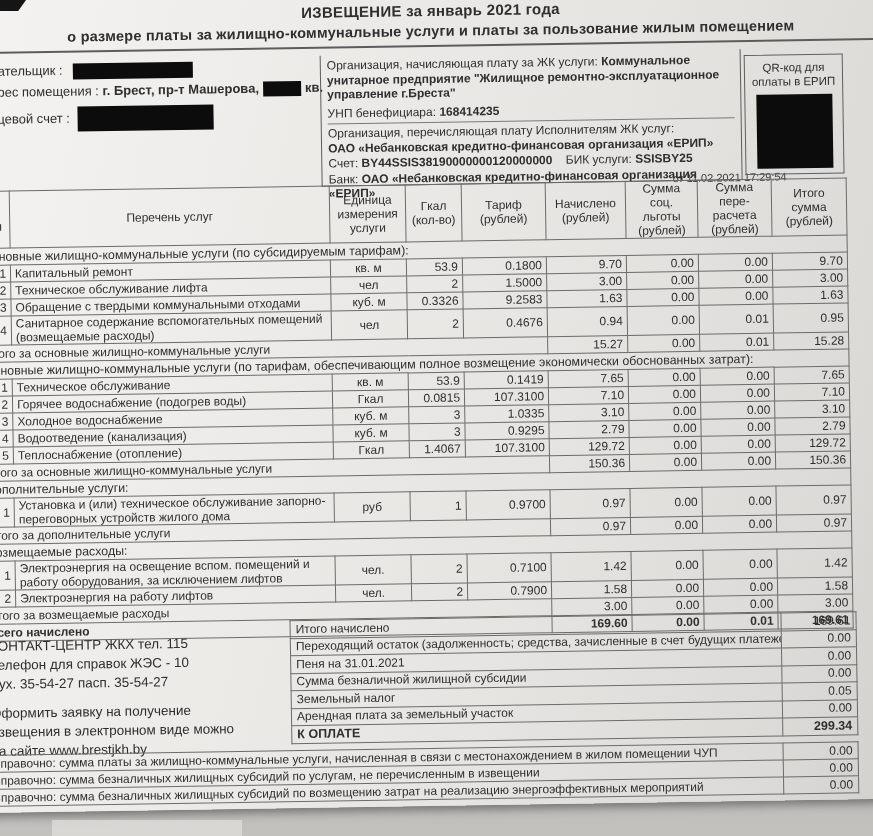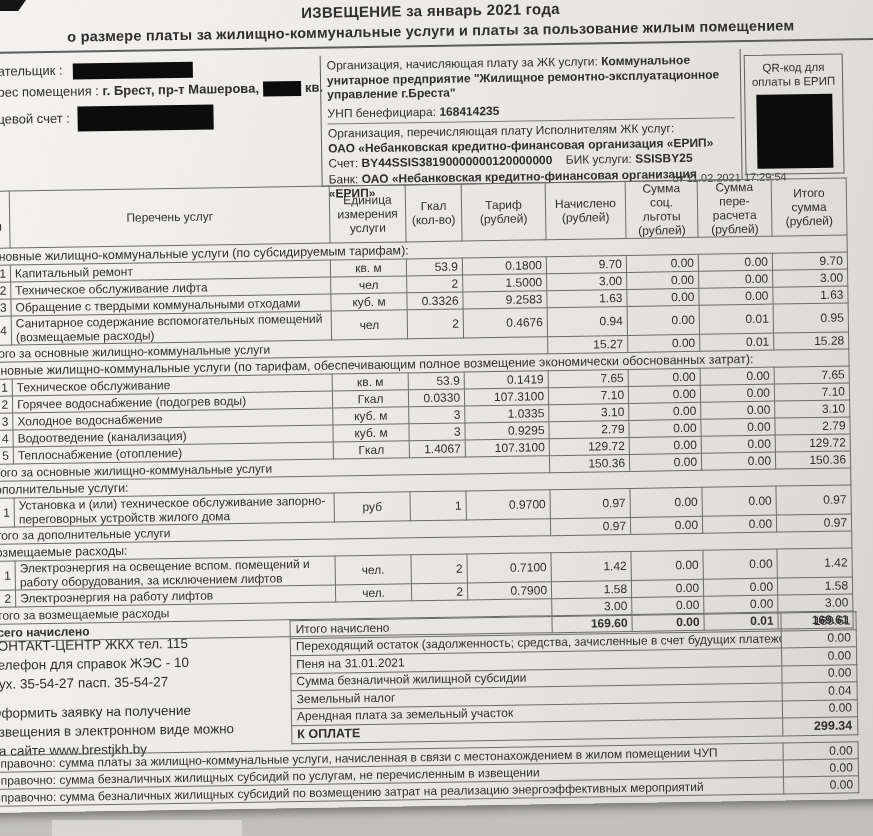--- a/index.html
+++ b/index.html
@@ -215,21 +215,21 @@
             <td class="c-val">0.1419</td>
             <td class="c-val">7.65</td>
             <td class="c-val">0.00</td>
             <td class="c-val">0.00</td>
             <td class="c-val">7.65</td>
           </tr>
           <tr class="service-row">
             <td class="c-num">2</td>
             <td class="c-name">Горячее водоснабжение (подогрев воды)</td>
             <td class="c-unit">Гкал</td>
-            <td class="c-val">0.0330</td>
+            <td class="c-val">0.0815</td>
             <td class="c-val">107.3100</td>
             <td class="c-val">7.10</td>
             <td class="c-val">0.00</td>
             <td class="c-val">0.00</td>
             <td class="c-val">7.10</td>
           </tr>
           <tr class="service-row">
             <td class="c-num">3</td>
             <td class="c-name">Холодное водоснабжение</td>
             <td class="c-unit">куб. м</td>
@@ -359,21 +359,21 @@
           <tr>
             <td class="s-label">Пеня на 31.01.2021</td>
             <td class="s-val">0.00</td>
           </tr>
           <tr>
             <td class="s-label">Сумма безналичной жилищной субсидии</td>
             <td class="s-val">0.00</td>
           </tr>
           <tr>
             <td class="s-label">Земельный налог</td>
-            <td class="s-val">0.04</td>
+            <td class="s-val">0.05</td>
           </tr>
           <tr>
             <td class="s-label">Арендная плата за земельный участок</td>
             <td class="s-val">0.00</td>
           </tr>
           <tr class="bold">
             <td class="s-label">К ОПЛАТЕ</td>
             <td class="s-val">299.34</td>
           </tr>
         </tbody>

